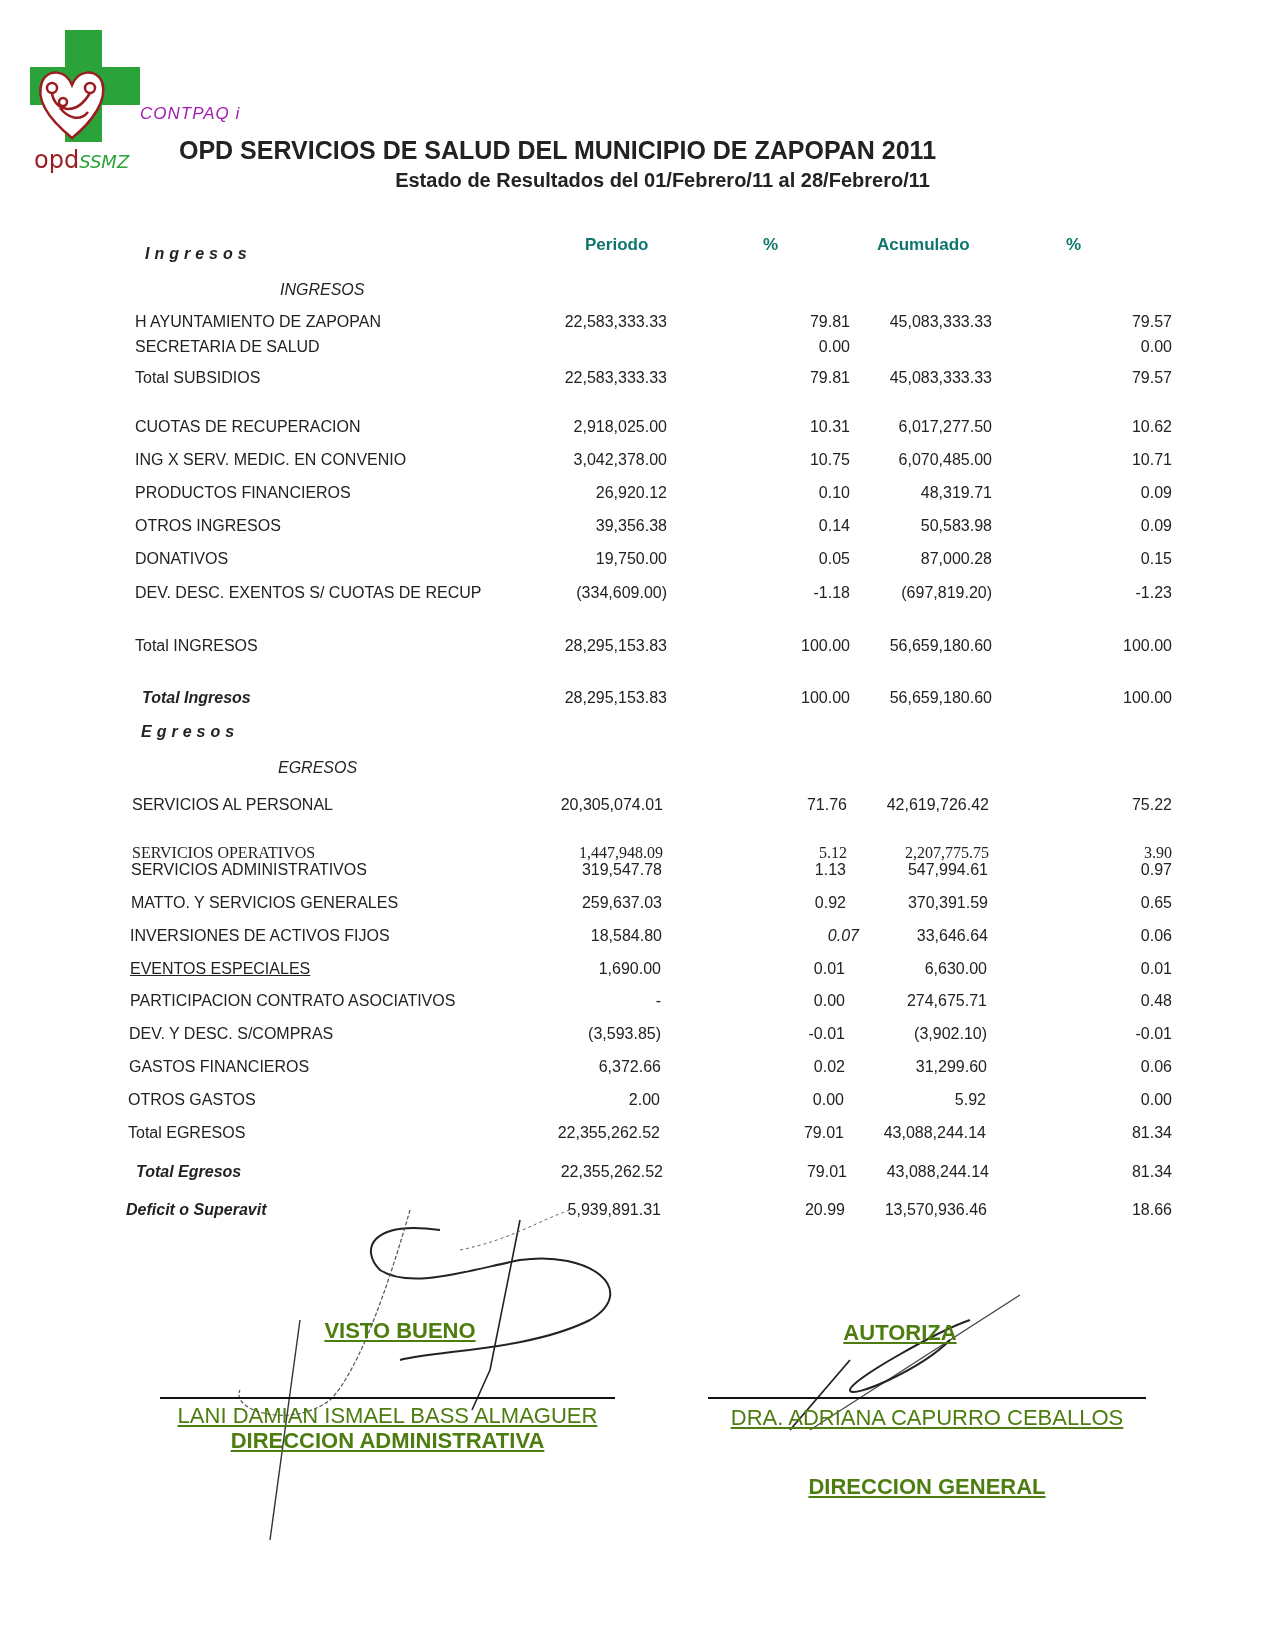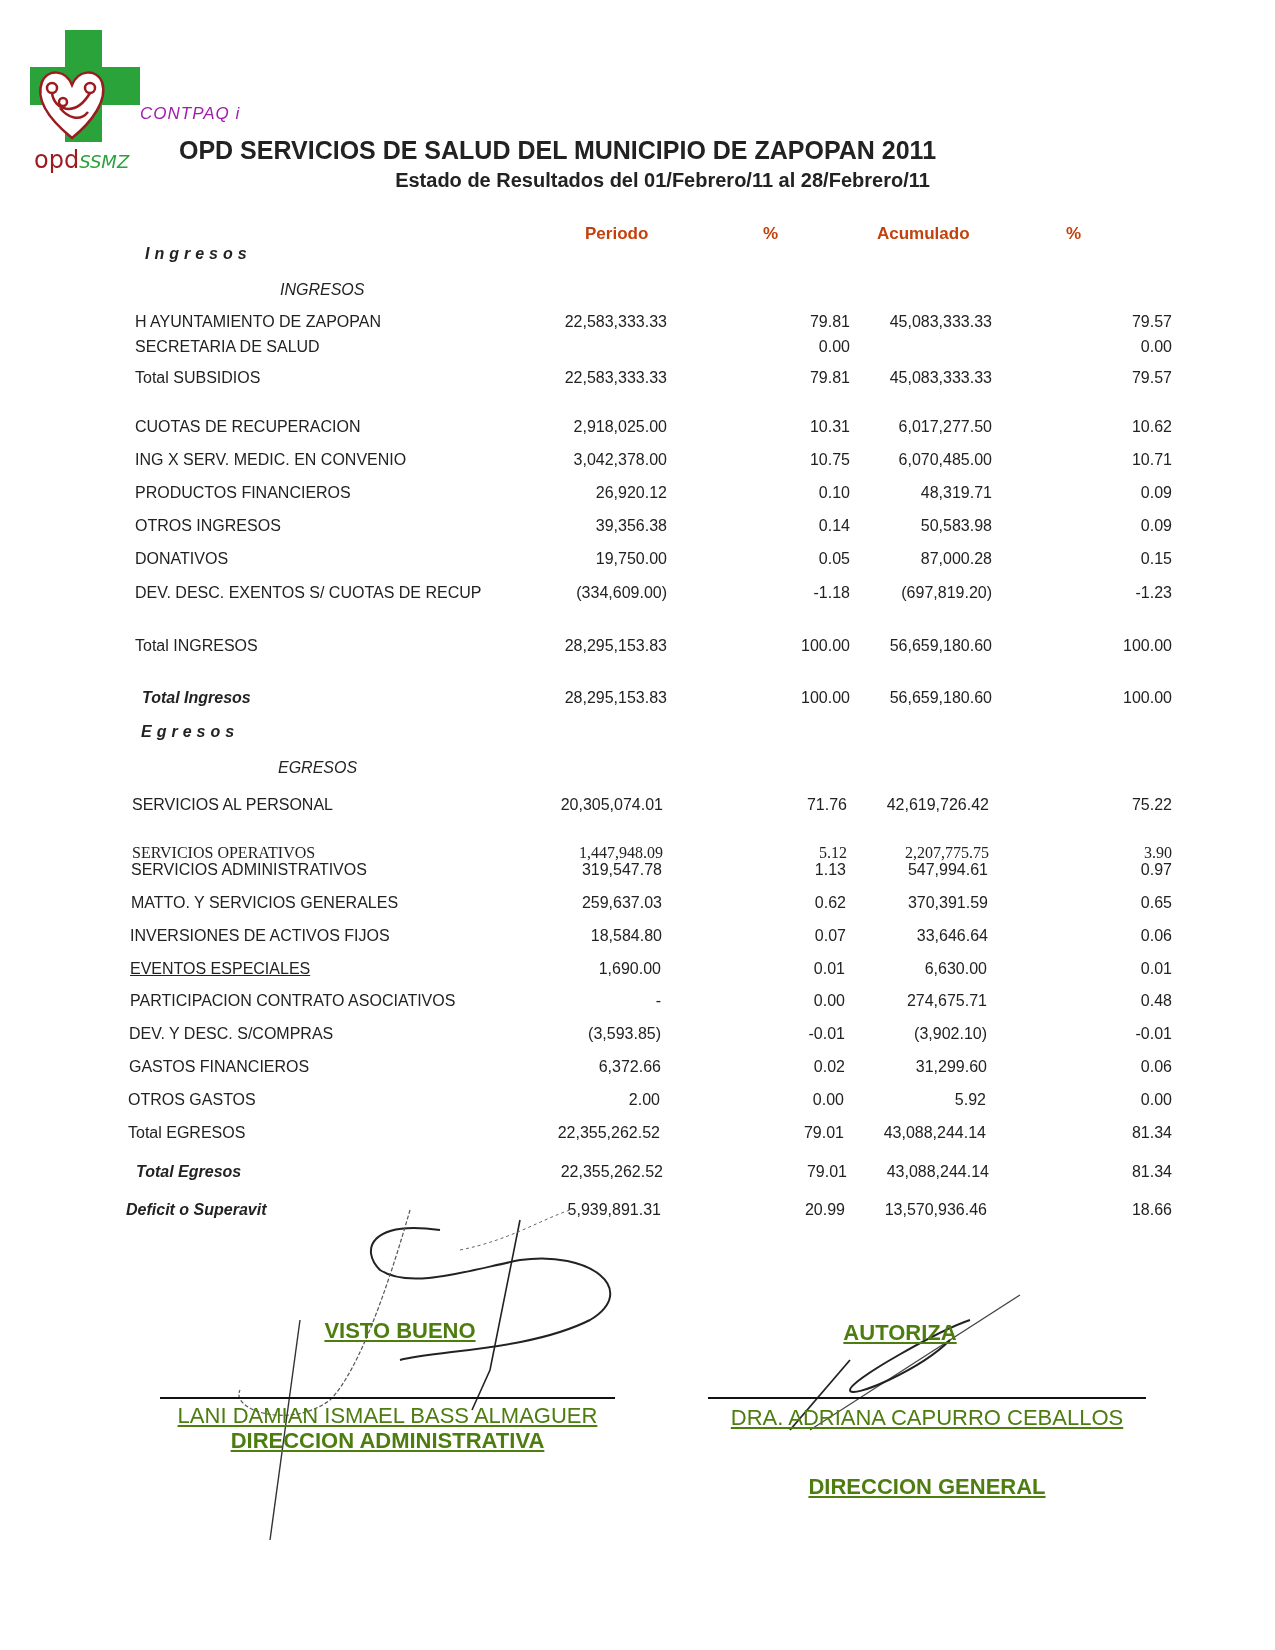--- a/index.html
+++ b/index.html
@@ -4,21 +4,21 @@
   <style>
     html, body { margin: 0; padding: 0; background: #ffffff; }
     body { width: 1275px; height: 1650px; position: relative; overflow: hidden;
            font-family: "Liberation Sans", sans-serif; color: #1a1a1a; }
     .abs { position: absolute; }
     
     .logo { left: 30px; top: 30px; width: 115px; height: 155px; }
     .contpaq { left: 140px; top: 104px; font-size: 17px; font-style: italic; color: #a21caf; letter-spacing: 1px; }
     .title { left: 0; width: 1035px; top: 136px; text-align: center; font-size: 25px; font-weight: bold; color: #222; padding-left: 80px; box-sizing: border-box; }
     .subtitle { left: 0; width: 1275px; top: 169px; text-align: center; font-size: 20px; font-weight: bold; color: #222; padding-left: 50px; box-sizing: border-box; }
-    .colh { top: 224px; font-size: 17px; font-weight: bold; color: #c2410c; }
+    .colh { top: 235px; font-size: 17px; font-weight: bold; color: #0f766e; }
     .sec { font-size: 16px; font-style: italic; font-weight: bold; letter-spacing: 5px; color: #222; }
     .subsec { font-size: 16px; font-style: italic; color: #222; }
     .row { position: absolute; left: 0; width: 1275px; height: 22px; font-size: 16px; color: #222; }
     .row span { position: absolute; white-space: nowrap; }
     .lbl { left: 135px; }
     .p1 { right: 608px; }
     .pc1 { right: 425px; text-align: right; }
     .ac { right: 283px; text-align: right; }
     .pc2 { right: 103px; text-align: right; }
     .bi { font-weight: bold; font-style: italic; }
@@ -159,28 +159,28 @@
     <div class="row" style="top: 861px;">
       <span class="lbl" style="left: 131px;">SERVICIOS ADMINISTRATIVOS</span>
       <span class="p1" style="right: 613px;">319,547.78</span>
       <span class="pc1" style="right: 429px;">1.13</span>
       <span class="ac" style="right: 287px;">547,994.61</span>
       <span class="pc2">0.97</span>
     </div>
     <div class="row" style="top: 894px;">
       <span class="lbl" style="left: 131px;">MATTO. Y SERVICIOS GENERALES</span>
       <span class="p1" style="right: 613px;">259,637.03</span>
-      <span class="pc1" style="right: 429px;">0.62</span>
+      <span class="pc1" style="right: 429px;">0.92</span>
       <span class="ac" style="right: 287px; margin-left: 36px;">370,391.59</span>
       <span class="pc2">0.65</span>
     </div>
     <div class="row" style="top: 927px;">
       <span class="lbl" style="left: 130px;">INVERSIONES DE ACTIVOS FIJOS</span>
       <span class="p1" style="right: 613px;">18,584.80</span>
-      <span class="pc1" style="right: 429px;">0.07</span>
+      <span class="pc1" style="right: 416px; font-style: italic;">0.07</span>
       <span class="ac" style="right: 287px;">33,646.64</span>
       <span class="pc2">0.06</span>
     </div>
     <div class="row" style="top: 960px;">
       <span class="lbl" style="left: 130px; text-decoration: underline;">EVENTOS ESPECIALES</span>
       <span class="p1" style="right: 614px;">1,690.00</span>
       <span class="pc1" style="right: 430px;">0.01</span>
       <span class="ac" style="right: 288px;">6,630.00</span>
       <span class="pc2">0.01</span>
     </div>

